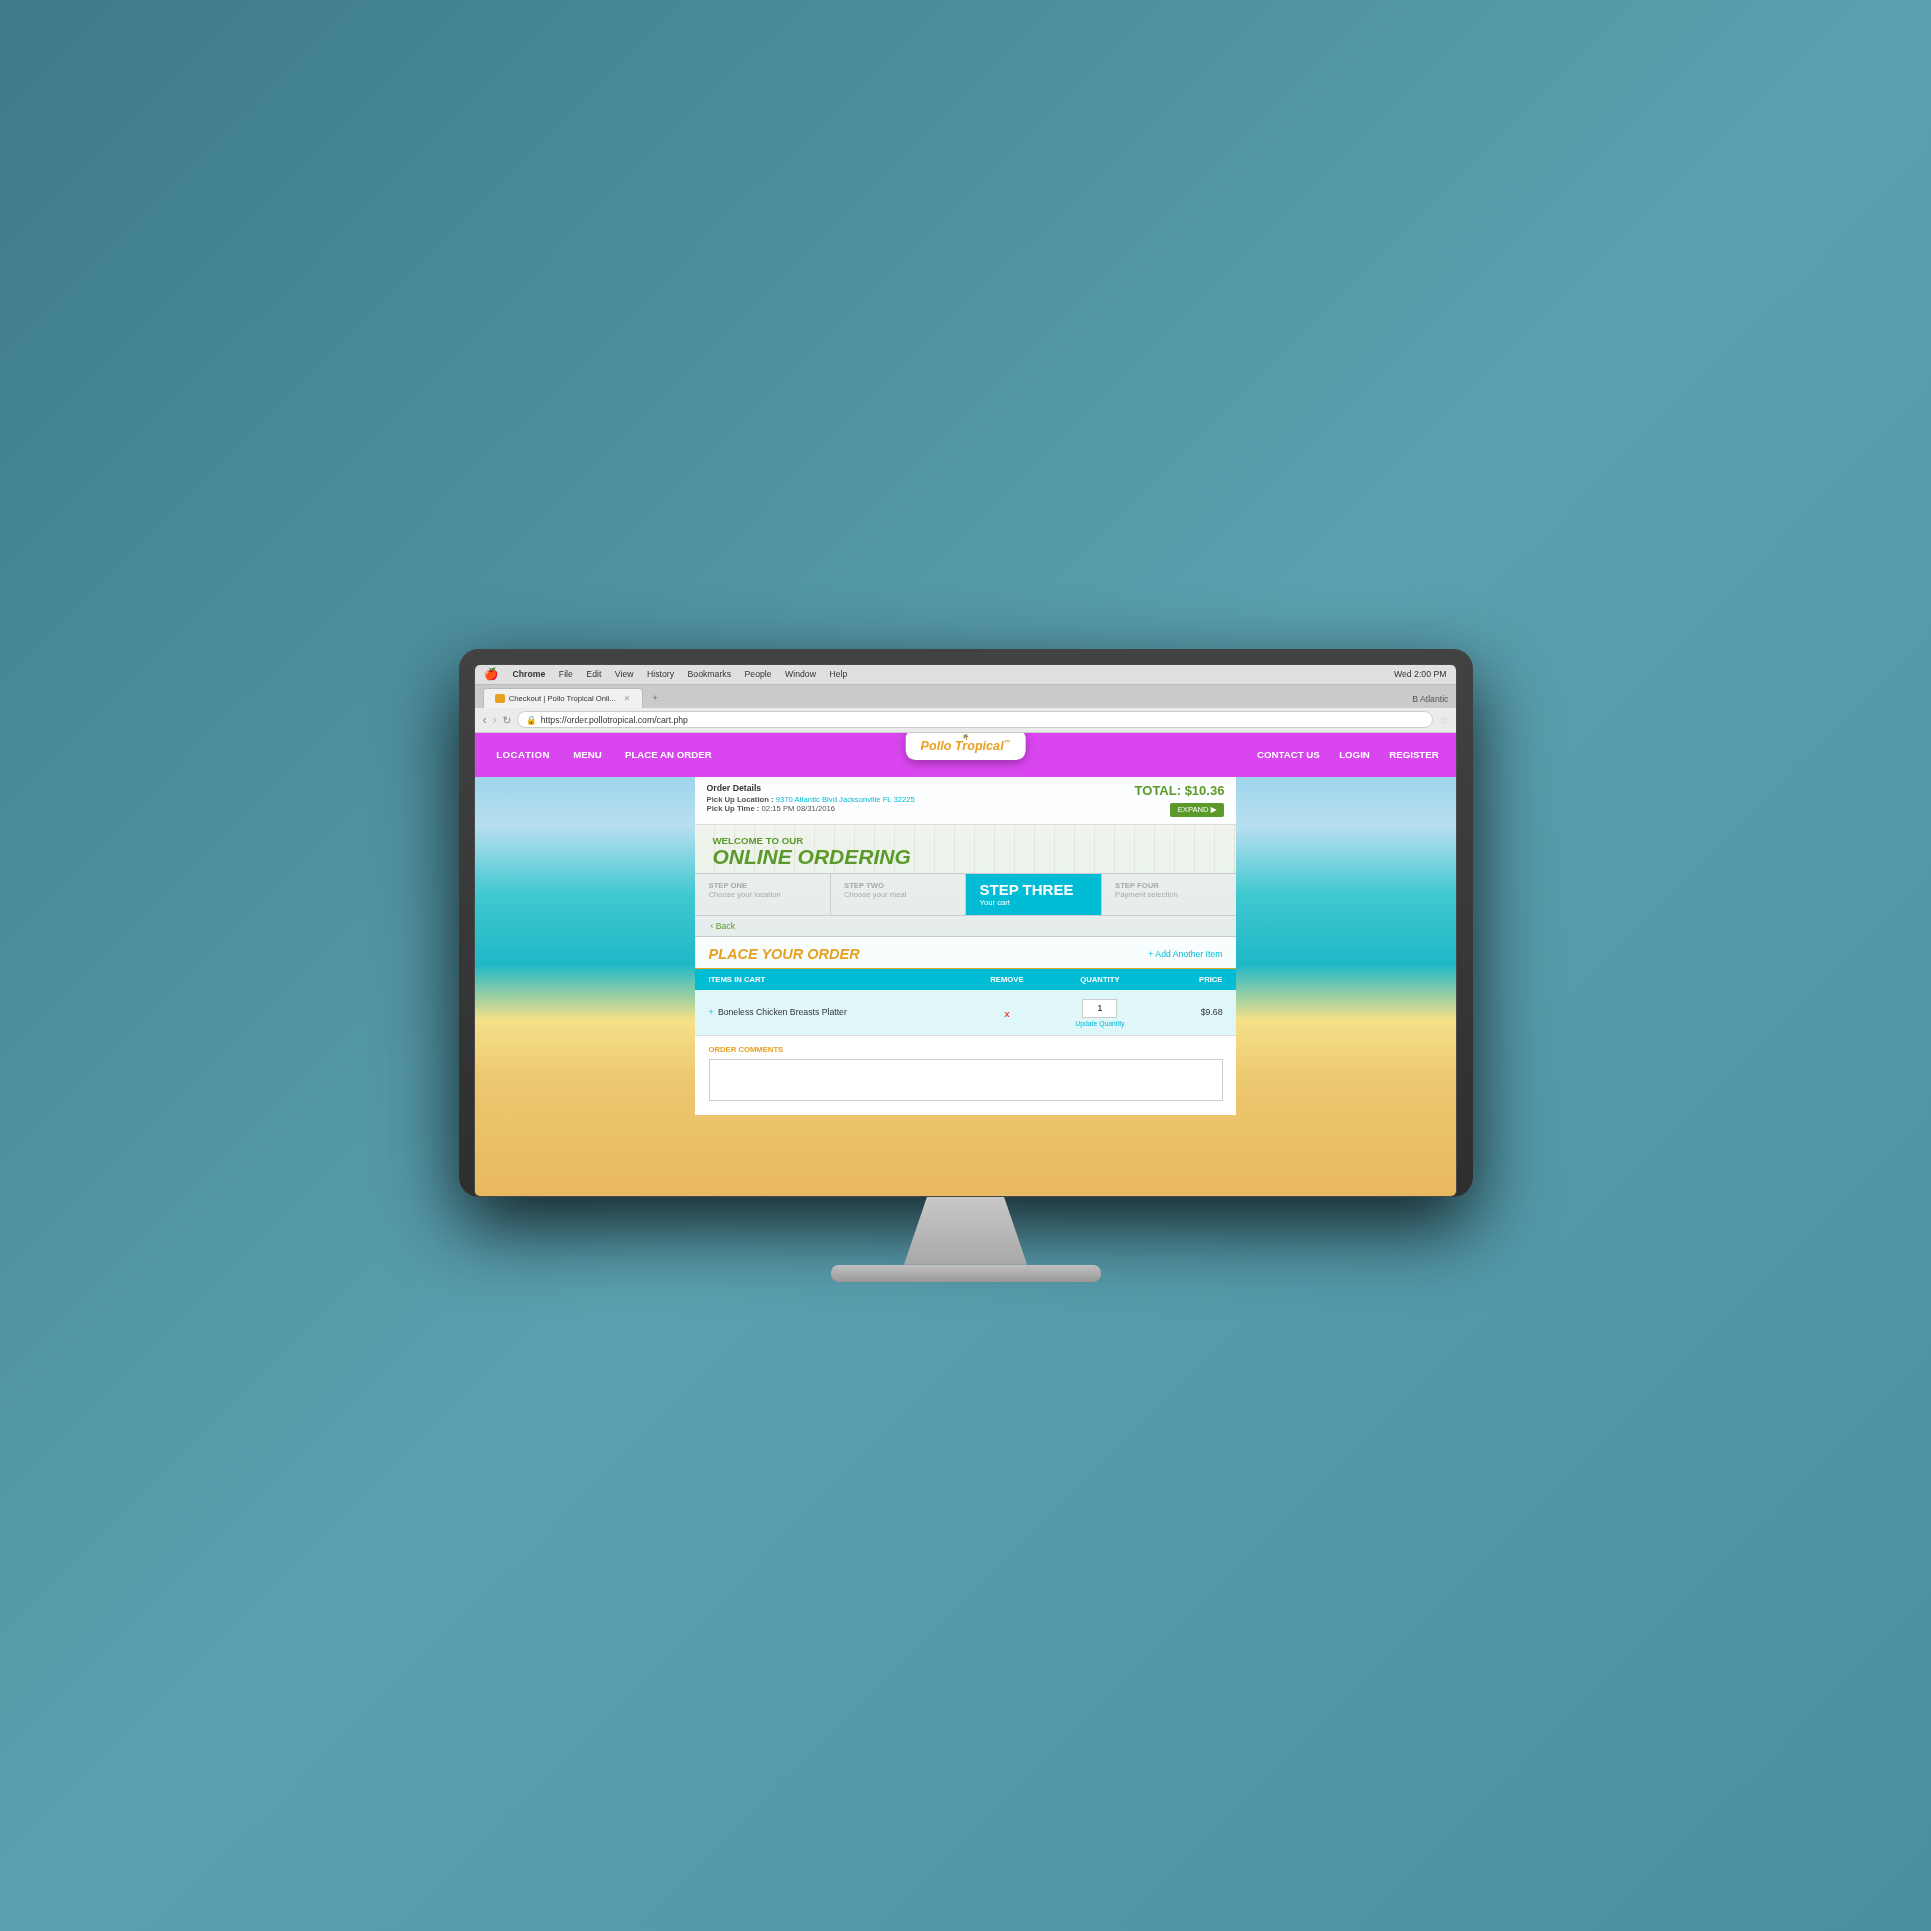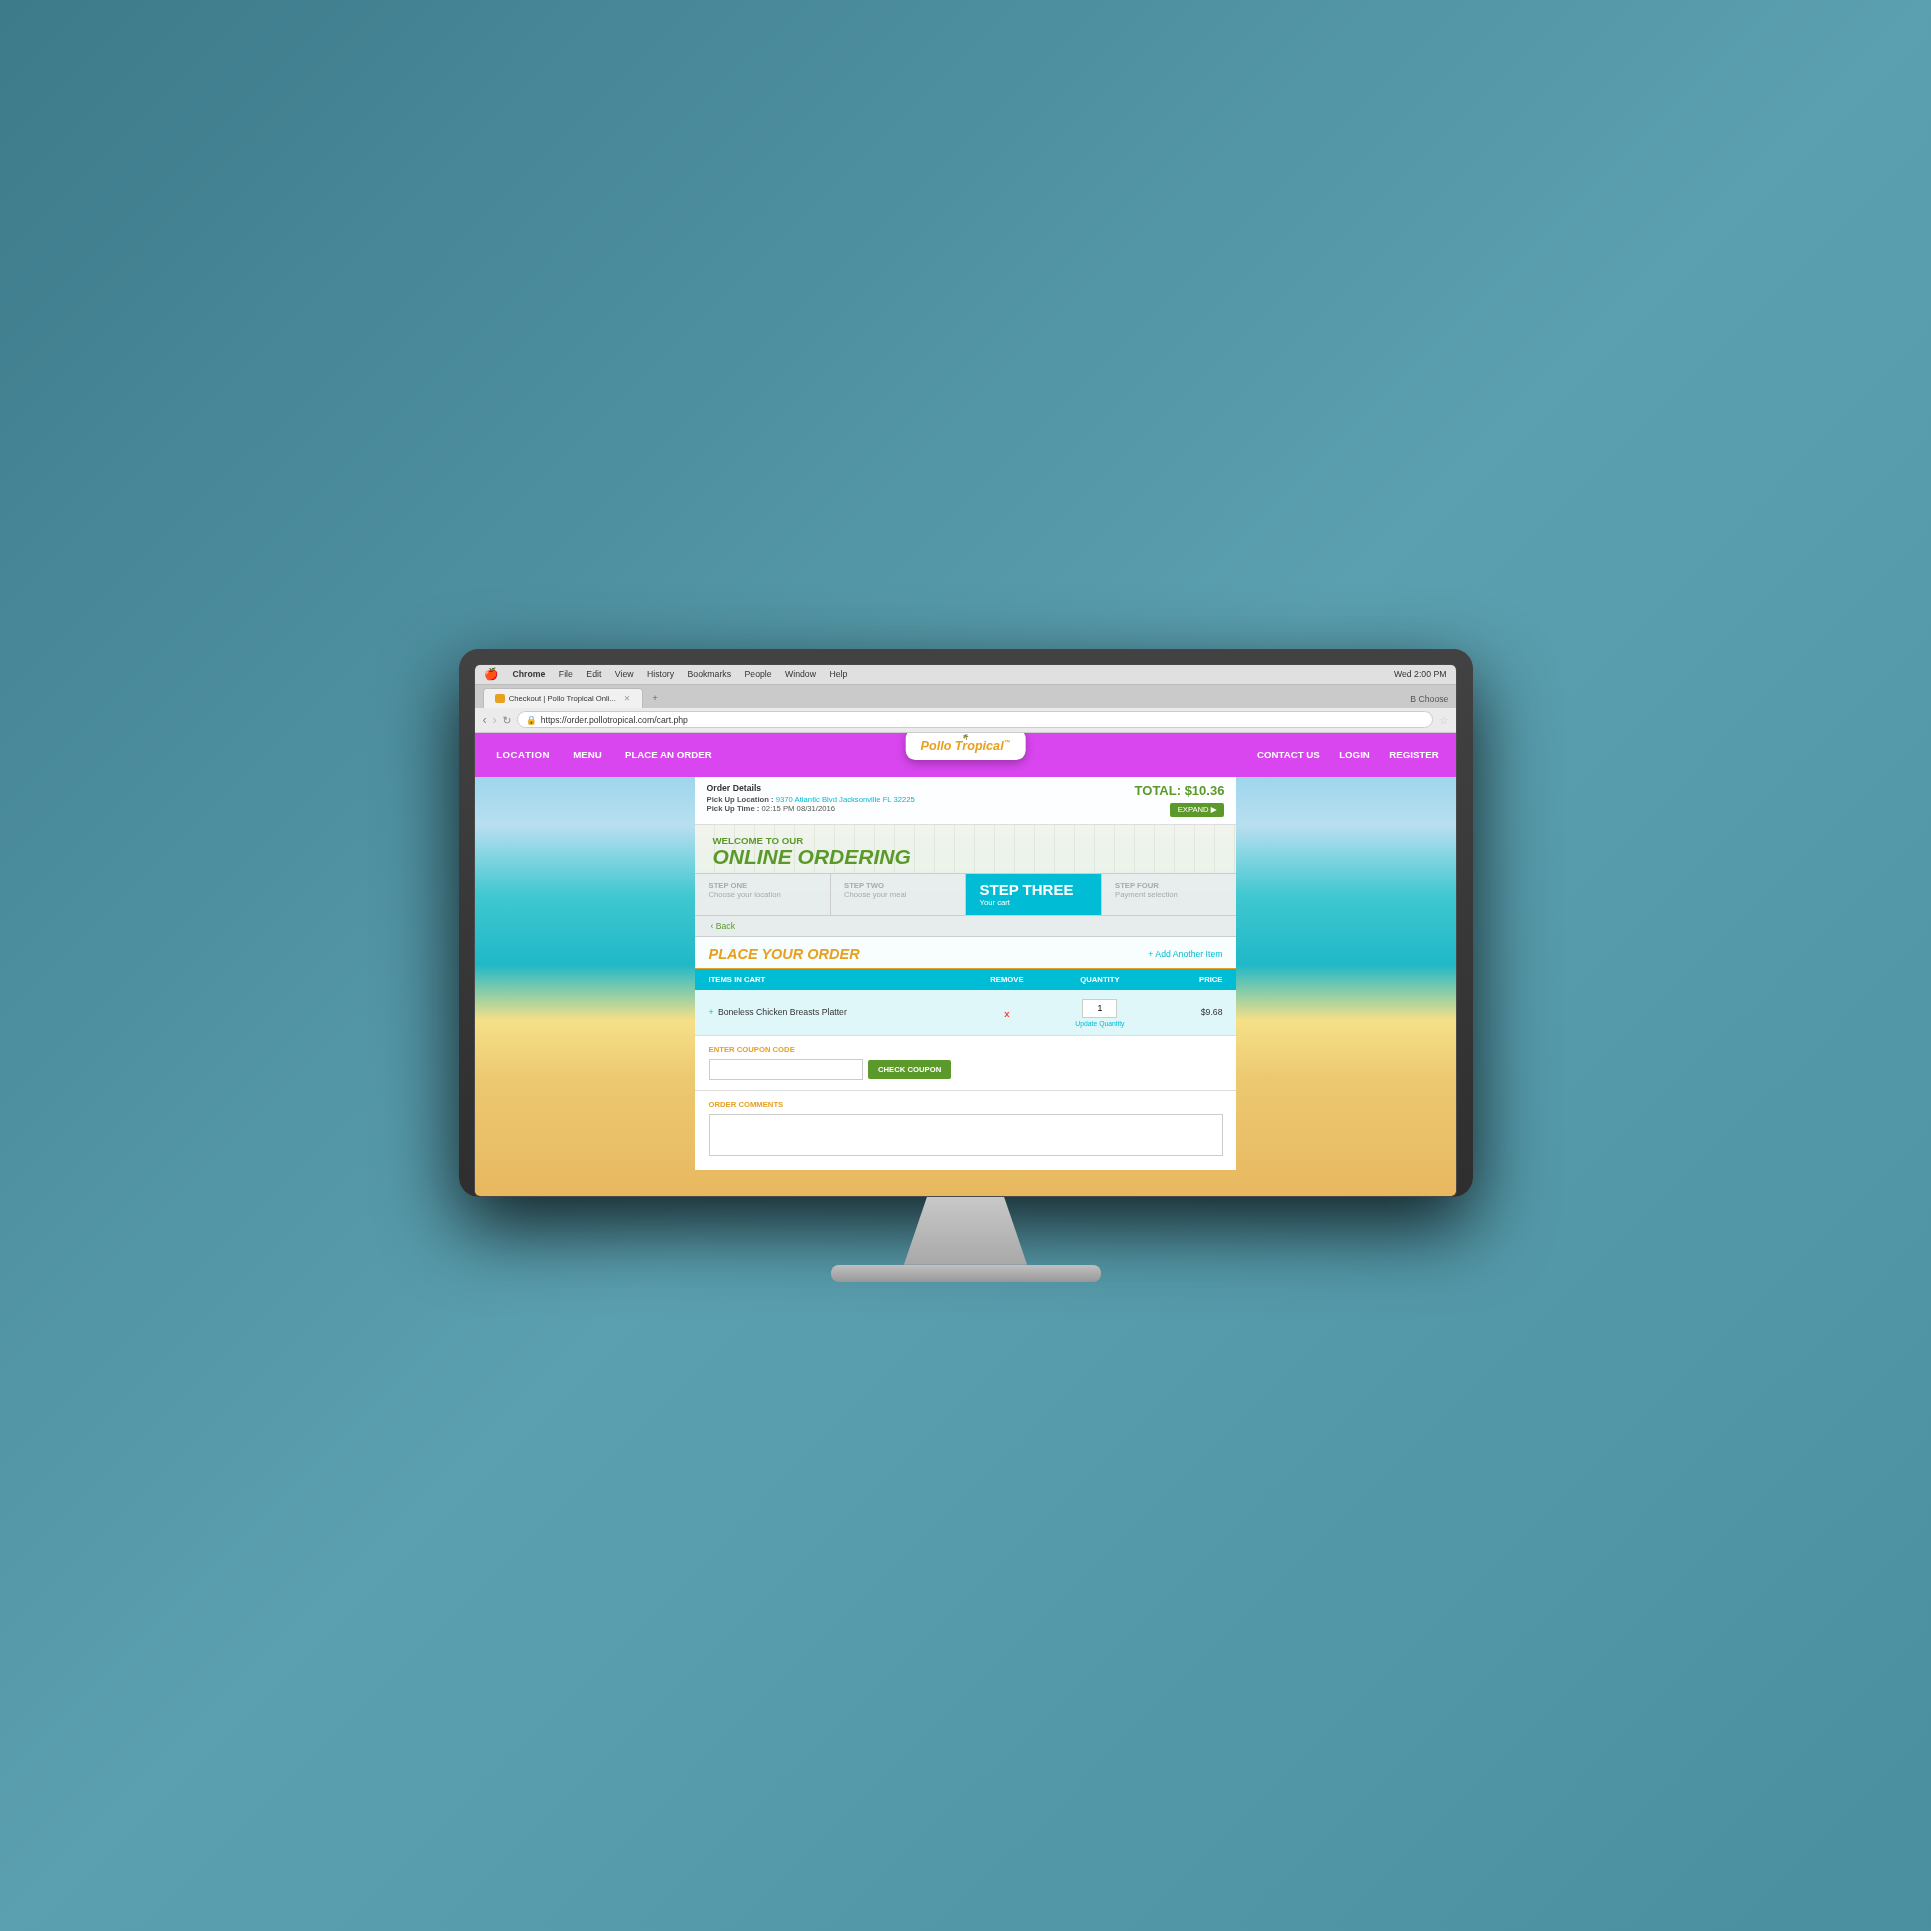--- a/index.html
+++ b/index.html
@@ -37,21 +37,21 @@
           <span style="margin-left:auto;font-size:8.7px;color:#333;">Wed 2:00 PM</span>
         </div>
 
         <div style="background:#cacaca;height:23px;display:flex;align-items:flex-end;padding:0 7.7px;gap:1.9px;">
           <div style="background:#f1f1f1;border:1px solid #bbb;border-bottom:none;border-radius:3.9px 3.9px 0 0;padding:2.9px 11.6px;font-size:7.7px;color:#333;display:flex;align-items:center;gap:3.9px;height:19.3px;">
             <div style="width:9.7px;height:9.7px;background:#e8a020;border-radius:1.9px;"></div>
             <span>Checkout | Pollo Tropical Onli...</span>
             <span style="color:#999;margin-left:3.9px;">✕</span>
           </div>
           <div style="padding:2.9px 7.7px;font-size:9.7px;color:#666;height:19.3px;display:flex;align-items:center;">+</div>
-          <div style="margin-left:auto;font-size:8.7px;color:#555;padding-bottom:3.9px;">B Choose</div>
+          <div style="margin-left:auto;font-size:8.7px;color:#555;padding-bottom:3.9px;">B Atlantic</div>
         </div>
 
         <div style="background:#ebebeb;height:25px;display:flex;align-items:center;padding:0 7.7px;gap:5.8px;border-bottom:1px solid #ccc;">
           <button style="background:none;border:none;font-size:12.6px;color:#888;cursor:pointer;">‹</button>
           <button style="background:none;border:none;font-size:12.6px;color:#bbb;cursor:pointer;">›</button>
           <button style="background:none;border:none;font-size:10.6px;color:#888;cursor:pointer;">↻</button>
           <div style="flex:1;background:white;border:1px solid #ccc;border-radius:11.6px;height:17.4px;display:flex;align-items:center;padding:0 7.7px;gap:3.9px;">
             <span style="color:#4CAF50;font-size:8.7px;">🔒</span>
             <span style="font-size:8.7px;color:#333;">https://order.pollotropical.com/cart.php</span>
           </div>
@@ -161,27 +161,20 @@
                       <td style="padding:7.7px;text-align:center;">
                         <input type="text" style="width: 35px; height: 19.3px; border: 1px solid rgb(204, 204, 204); text-align: center; font-size: 8.7px;" value="1">
                         <div style="font-size:6.8px;color:#00bcd4;text-align:center;cursor:pointer;margin-top:1.9px;">Update Quantity</div>
                       </td>
                       <td style="padding:7.7px 13.5px;text-align:right;font-size:8.7px;color:#333;">$9.68</td>
                     </tr>
                   </tbody>
                 </table>
 
 
-                <div style="padding:9.7px 13.5px;border-top:1px solid #ddd;background:rgba(255,255,255,0.97);">
-                  <div style="color:#e8a020;font-size:7.7px;font-weight:bold;text-transform:uppercase;margin-bottom:4.8px;">ENTER COUPON CODE</div>
-                  <div style="display:flex;gap:5.8px;align-items:center;">
-                    <input type="text" style="width: 154px; height: 21px; border: 1px solid rgb(204, 204, 204); padding: 0px 5.8px; font-size: 8.7px;">
-                    <button style="background:#5b9a2a;color:white;border:none;padding:4.8px 9.7px;font-size:7.7px;cursor:pointer;font-weight:bold;text-transform:uppercase;border-radius:1.9px;">CHECK COUPON</button>
-                  </div>
-                </div>
 
                 <div style="padding:9.7px 13.5px;border-top:1px solid #ddd;background:rgba(255,255,255,0.97);">
                   <div style="color:#e8a020;font-size:7.7px;font-weight:bold;text-transform:uppercase;margin-bottom:4.8px;">ORDER COMMENTS</div>
                   <textarea style="width: 100%; height: 42px; border: 1px solid rgb(204, 204, 204); padding: 3.9px; font-size: 8.7px; resize: none;"></textarea>
                 </div>
 
               </div>
             </div>
           </div>
         </div>

